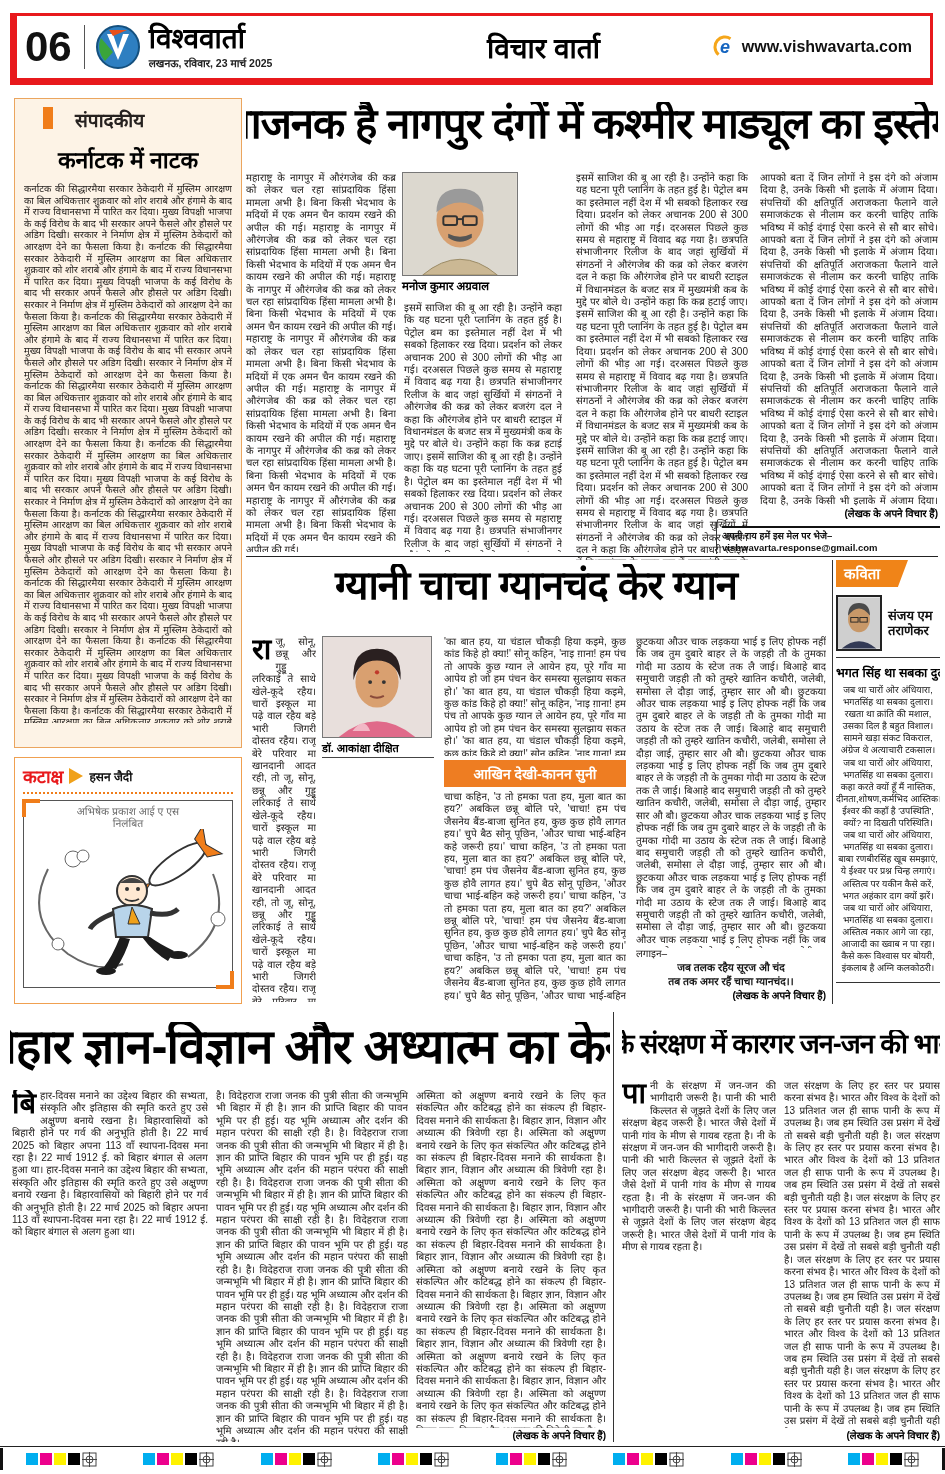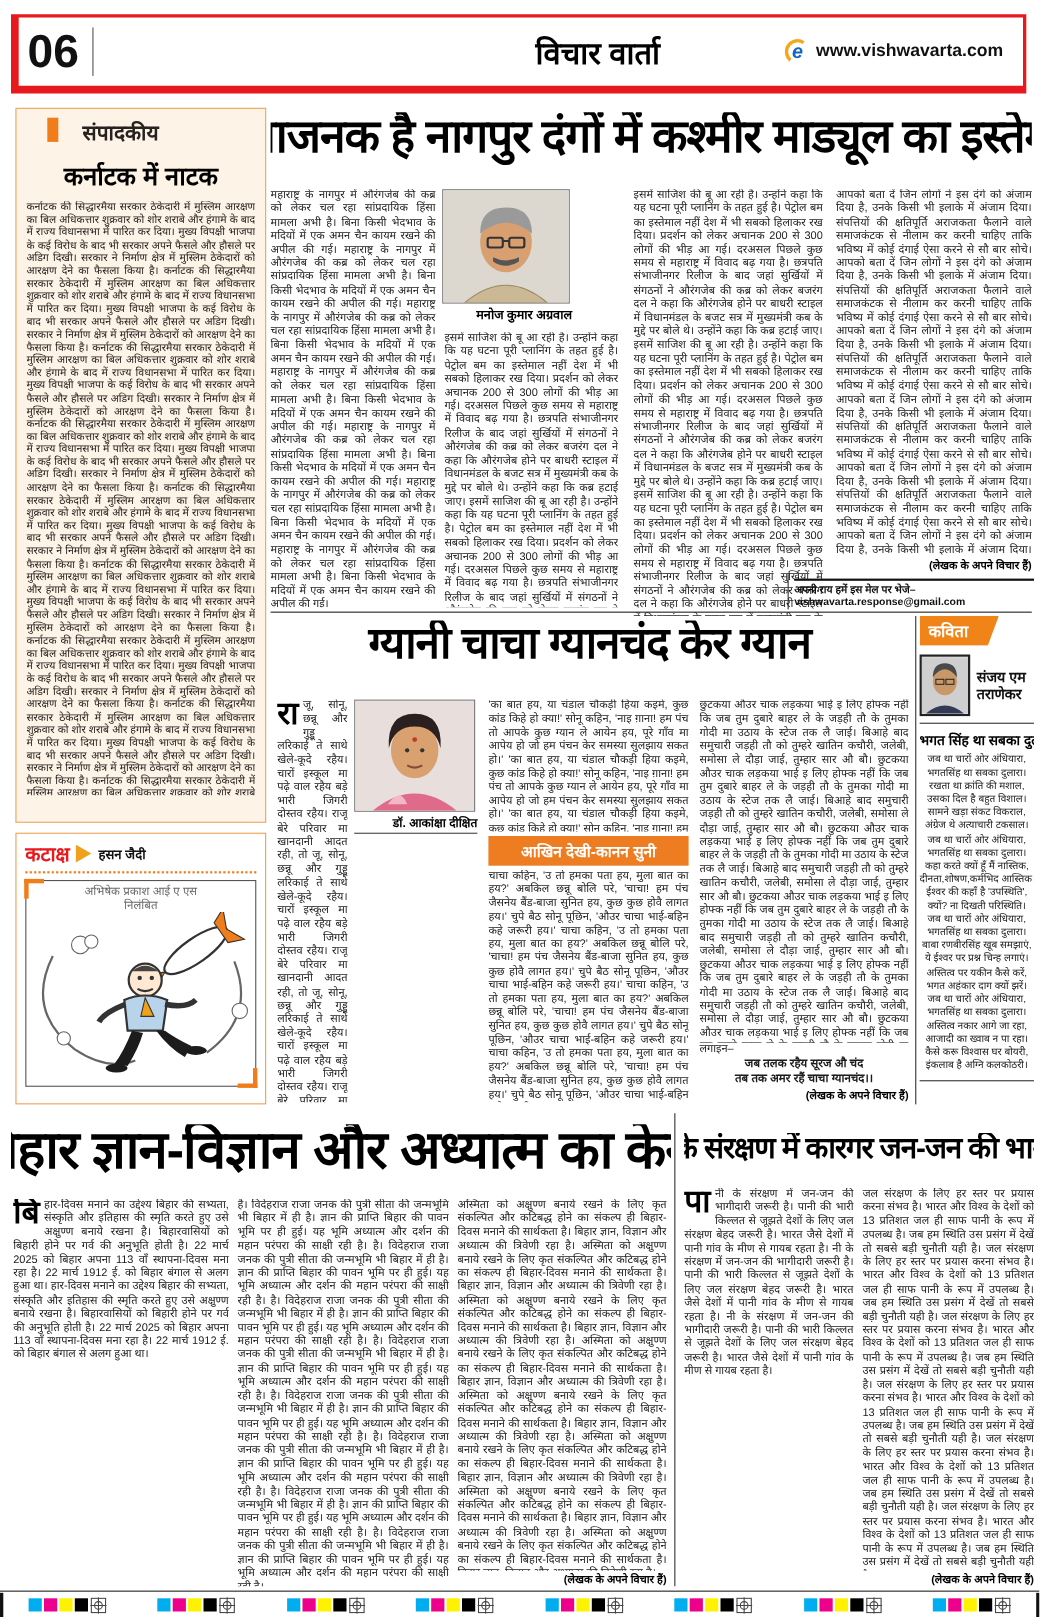--- a/index.html
+++ b/index.html
@@ -54,21 +54,21 @@
   .corner-tl,.corner-br { position:absolute; width:18px; height:18px; }
   .corner-tl { left:-2px; top:-2px; border-left:4px solid #f07d1a; border-top:4px solid #f07d1a; }
   .corner-br { right:-2px; bottom:-2px; border-right:4px solid #f07d1a; border-bottom:4px solid #f07d1a; }
   .cartoon-cap { text-align:center; font-size:10.5px; color:#6a6a6a; line-height:12px; }
 
   
   .headline { display:flex; justify-content:center; align-items:flex-start; overflow:hidden; }
   .headline span { white-space:nowrap; font-weight:800; color:#000; letter-spacing:-1px; line-height:1.05; }
   .body-text { font-size:10px; line-height:12.4px; text-align:justify; color:#1d1a18; overflow:hidden; }
   .dropcap { float:left; font-size:29px; line-height:26px; font-weight:800; color:#000; margin:0 4px 0 0; }
-  .photo-card { text-align:right; }
+  .photo-card { text-align:left; }
   .photo-card svg { display:block; border:1px solid #777; }
   .photo-cap { font-size:11.5px; font-weight:700; color:#000; margin-top:2px; }
   .cap-rule { border-bottom:1px solid #444; margin-top:2px; }
   .author-note { text-align:right; font-size:10px; font-weight:700; color:#000; }
   .vline { background:#333; width:1px; }
   .hline { background:#222; height:1px; }
 
   .float-photo { float:right; margin:0 0 3px 6px; }
 
   
@@ -106,20 +106,32 @@
   }
   .mark-group { display:flex; gap:2px; align-items:center; }
   .sq { width:12px; height:12px; display:inline-block; }
 </style>
 </head>
 <body>
 
 <div class="abs band">
   <div class="pageno">06</div>
   <div class="band-div"></div>
+  <div class="masthead-block">
+    <svg width="46" height="46" viewBox="0 0 46 46">
+      <circle cx="23" cy="23" r="21" fill="#2e7fc1" stroke="#14507e" stroke-width="2"></circle>
+      <path d="M6 14 A21 21 0 0 0 10 37 L 18 28 Z" fill="#3aa53a"></path>
+      <path d="M12 10 L23 36 L34 10 L28 10 L23 25 L18 10 Z" fill="#ffffff"></path>
+      <path d="M14 6 L32 6 L18 12 Z" fill="#e8501a"></path>
+    </svg>
+    <div>
+      <div class="masthead">विश्ववार्ता</div>
+      <div class="dateline">लखनऊ,  रविवार, 23 मार्च 2025</div>
+    </div>
+  </div>
   <div class="section-title">विचार वार्ता</div>
   <div class="site">
     <svg width="24" height="24" viewBox="0 0 24 24">
       <circle cx="12" cy="12" r="10" fill="none" stroke="#f5a61a" stroke-width="3" stroke-dasharray="30 60" transform="rotate(130 12 12)"></circle>
       <text x="12" y="18" text-anchor="middle" font-size="18" font-weight="bold" font-style="italic" fill="#1565c0">e</text>
     </svg>
     <span>www.vishwavarta.com</span>
   </div>
 </div>
 

